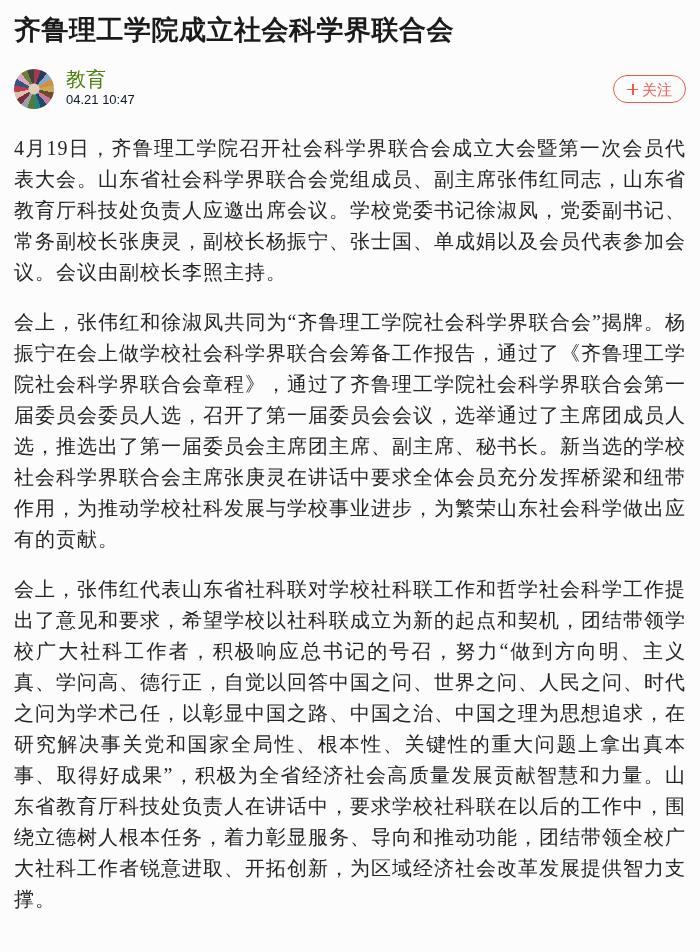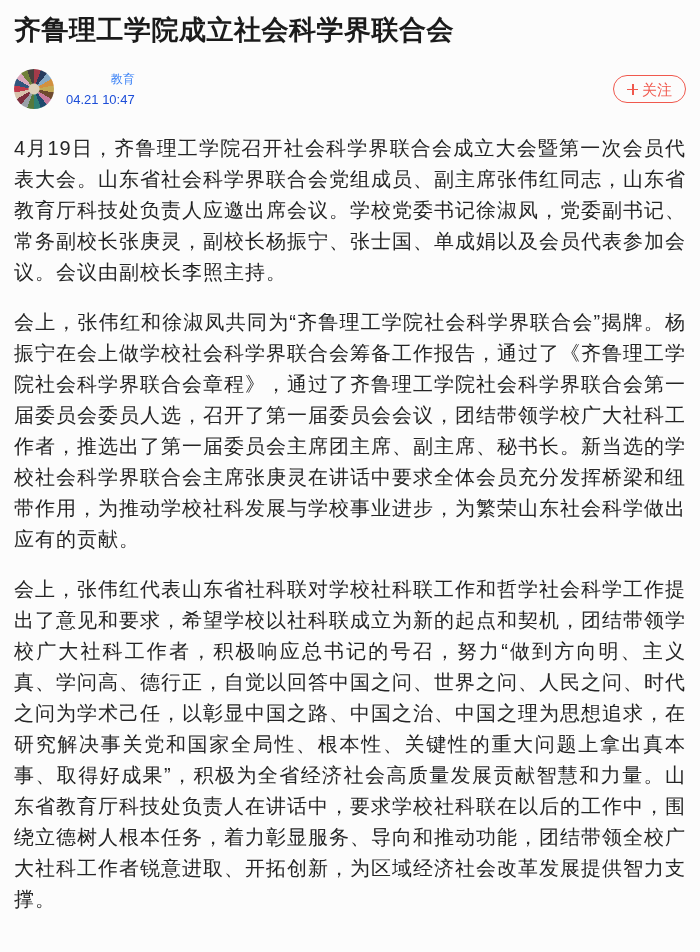--- a/index.html
+++ b/index.html
@@ -41,22 +41,22 @@
       conic-gradient(
         #a33b4a 0deg 20deg,   #273a5e 20deg 40deg,  #86a9c7 40deg 60deg,
         #d2913f 60deg 80deg,  #c4ab55 80deg 100deg, #6e4a2f 100deg 120deg,
         #c77a9e 120deg 140deg,#1f4a6e 140deg 160deg,#2f8076 160deg 180deg,
         #57793c 180deg 200deg,#9aa0a8 200deg 220deg,#7e2f3e 220deg 240deg,
         #d8c3ac 240deg 260deg,#bf3a4c 260deg 280deg,#32557e 280deg 300deg,
         #d9a8bd 300deg 320deg,#70803a 320deg 340deg,#45413f 340deg 360deg
       );
   }
   .author-info { margin-left: 12px; }
-  .author-name { font-size: 12px; color: #3b82f6; line-height: 19px; cursor: pointer; text-align: right; }
-  .author-date { font-size: 13px; color: #1d4ed8; line-height: 16px; margin-top: 3px; }
+  .author-name { font-size: 20px; color: #4d7c0f; line-height: 19px; cursor: pointer; }
+  .author-date { font-size: 13px; color: #0f172a; line-height: 16px; margin-top: 3px; }
 
   .follow-btn {
     margin-left: auto;
     display: inline-flex;
     align-items: center;
     height: 28px;
     padding: 0 13px;
     background: transparent;
     border: 1px solid #f0594e;
     border-radius: 15px;
@@ -83,20 +83,21 @@
 
   
   .article-body { margin-top: 24px; }
   .article-body p {
     font-size: 20px;
     line-height: 31px;
     letter-spacing: 1px;
     color: #252525;
     text-align: justify;
     margin-bottom: 19px;
+    font-family: Liberation Serif, serif;
   }
   .article-body p:last-child { margin-bottom: 17px; }
 </style>
 </head>
 <body>
 
 <div class="page">
 
   <h1 class="title">齐鲁理工学院成立社会科学界联合会</h1>
 
@@ -107,17 +108,17 @@
       <div class="author-date">04.21 10:47</div>
     </div>
     <button class="follow-btn">
       <span class="plus-icon"></span>
       <span>关注</span>
     </button>
   </div>
 
   <div class="article-body">
     <p>4月19日，齐鲁理工学院召开社会科学界联合会成立大会暨第一次会员代表大会。山东省社会科学界联合会党组成员、副主席张伟红同志，山东省教育厅科技处负责人应邀出席会议。学校党委书记徐淑凤，党委副书记、常务副校长张庚灵，副校长杨振宁、张士国、单成娟以及会员代表参加会议。会议由副校长李照主持。</p>
-    <p>会上，张伟红和徐淑凤共同为“齐鲁理工学院社会科学界联合会”揭牌。杨振宁在会上做学校社会科学界联合会筹备工作报告，通过了《齐鲁理工学院社会科学界联合会章程》，通过了齐鲁理工学院社会科学界联合会第一届委员会委员人选，召开了第一届委员会会议，团结带领学校广大社科工作者，推选出了第一届委员会主席团主席、副主席、秘书长。新当选的学校社会科学界联合会主席张庚灵在讲话中要求全体会员充分发挥桥梁和纽带作用，为推动学校社科发展与学校事业进步，为繁荣山东社会科学做出应有的贡献。</p>
+    <p>会上，张伟红和徐淑凤共同为“齐鲁理工学院社会科学界联合会”揭牌。杨振宁在会上做学校社会科学界联合会筹备工作报告，通过了《齐鲁理工学院社会科学界联合会章程》，通过了齐鲁理工学院社会科学界联合会第一届委员会委员人选，召开了第一届委员会会议，选举通过了主席团成员人选，推选出了第一届委员会主席团主席、副主席、秘书长。新当选的学校社会科学界联合会主席张庚灵在讲话中要求全体会员充分发挥桥梁和纽带作用，为推动学校社科发展与学校事业进步，为繁荣山东社会科学做出应有的贡献。</p>
     <p>会上，张伟红代表山东省社科联对学校社科联工作和哲学社会科学工作提出了意见和要求，希望学校以社科联成立为新的起点和契机，团结带领学校广大社科工作者，积极响应总书记的号召，努力“做到方向明、主义真、学问高、德行正，自觉以回答中国之问、世界之问、人民之问、时代之问为学术己任，以彰显中国之路、中国之治、中国之理为思想追求，在研究解决事关党和国家全局性、根本性、关键性的重大问题上拿出真本事、取得好成果”，积极为全省经济社会高质量发展贡献智慧和力量。山东省教育厅科技处负责人在讲话中，要求学校社科联在以后的工作中，围绕立德树人根本任务，着力彰显服务、导向和推动功能，团结带领全校广大社科工作者锐意进取、开拓创新，为区域经济社会改革发展提供智力支撑。</p>
   </div>
 
 </div>
 
 </body></html>

